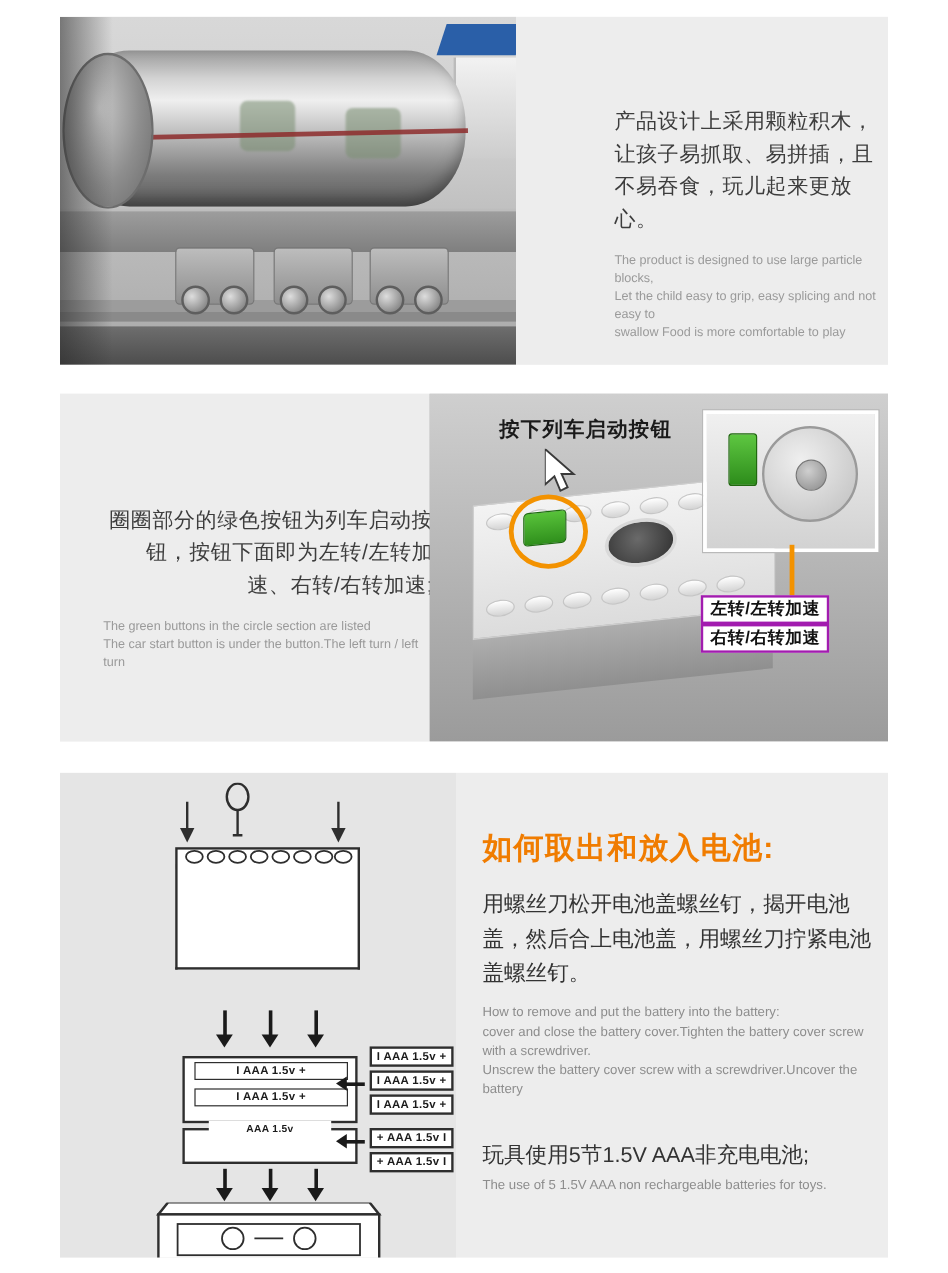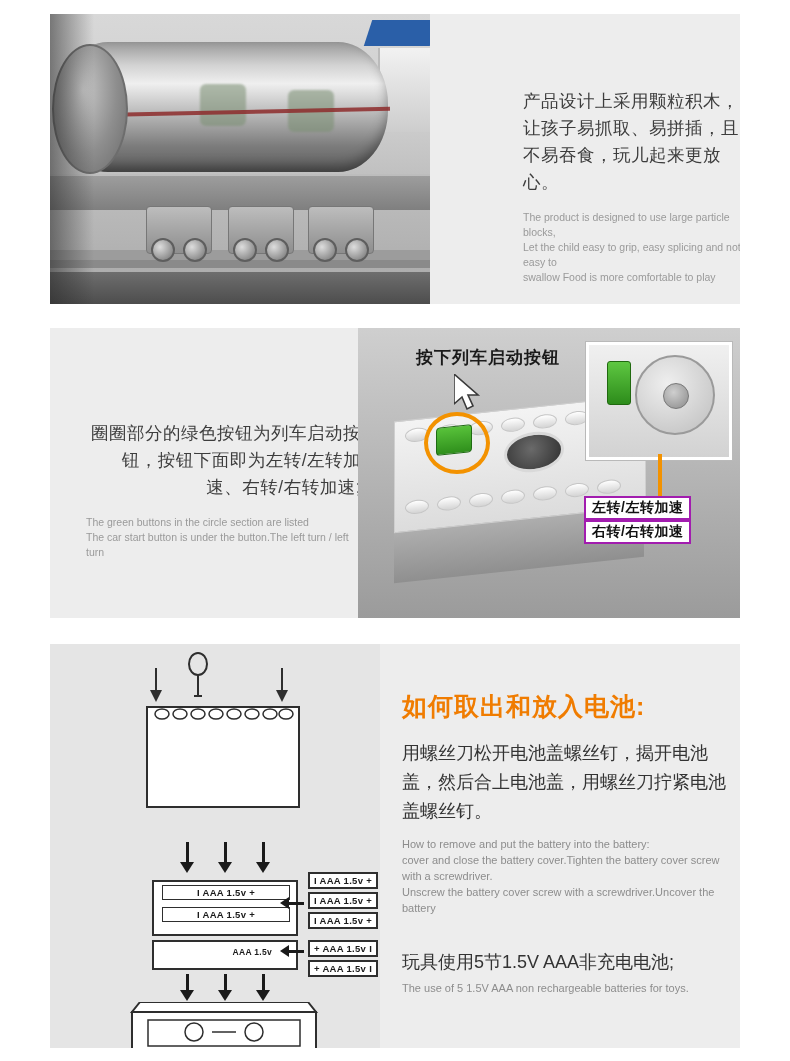--- a/index.html
+++ b/index.html
@@ -141,21 +141,21 @@
     width: 380px; height: 32px;
     background: linear-gradient(180deg,#6e6e6e,#4d4d4d);
   }
   .ph-darkleft {
     position:absolute; left:0; top:0; width:44px; height:290px;
     background: linear-gradient(90deg, rgba(40,40,40,.55), rgba(40,40,40,0));
   }
 
   #panel1 .txt {
     position: absolute;
-    left: 473px;
+    left: 462px;
     top: 74px;
     width: 230px;
   }
   .cn-big {
     font-size: 17.5px;
     line-height: 27px;
     color: #3d3d3d;
     letter-spacing: .5px;
   }
   .en-small {
@@ -522,21 +522,21 @@
       <div class="arr-stem" style="left:174px; top:198px; width:3px; height:22px;"></div>
       <div class="arrow-down" style="left:168px; top:218px;"></div>
       <div class="arr-stem" style="left:212px; top:198px; width:3px; height:22px;"></div>
       <div class="arrow-down" style="left:206px; top:218px;"></div>
 
       <div class="d-box" style="left:102px; top:236px; width:142px; height:52px;"></div>
       <div class="batt-label" style="left:112px; top:241px; width:118px; text-align:center; border-width:1px;">I     AAA  1.5v     +</div>
       <div class="batt-label" style="left:112px; top:263px; width:118px; text-align:center; border-width:1px;">I     AAA  1.5v     +</div>
 
       <div class="d-box" style="left:102px; top:296px; width:142px; height:26px;"></div>
-      <div class="batt-label" style="left:124px; top:302px; width:94px; text-align:right; border:none; font-size:8.5px;">AAA  1.5v</div>
+      <div class="batt-label" style="left:124px; top:290px; width:94px; text-align:center; border:none; font-size:8.5px;">AAA  1.5v</div>
 
       <div class="batt-label" style="left:258px; top:228px;">I  AAA 1.5v  +</div>
       <div class="batt-label" style="left:258px; top:248px;">I  AAA 1.5v  +</div>
       <div class="batt-label" style="left:258px; top:268px;">I  AAA 1.5v  +</div>
       <div class="batt-label" style="left:258px; top:296px;">+  AAA 1.5v  I</div>
       <div class="batt-label" style="left:258px; top:316px;">+  AAA 1.5v  I</div>
 
       <div class="arr-stem" style="left:238px; top:258px; width:16px; height:3px;"></div>
       <div class="arrow-left" style="left:230px; top:253px;"></div>
       <div class="arr-stem" style="left:238px; top:306px; width:16px; height:3px;"></div>

